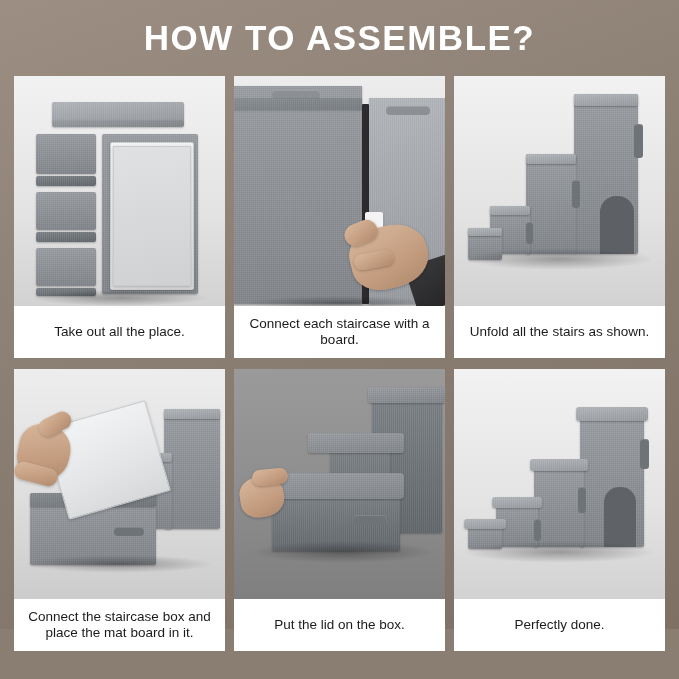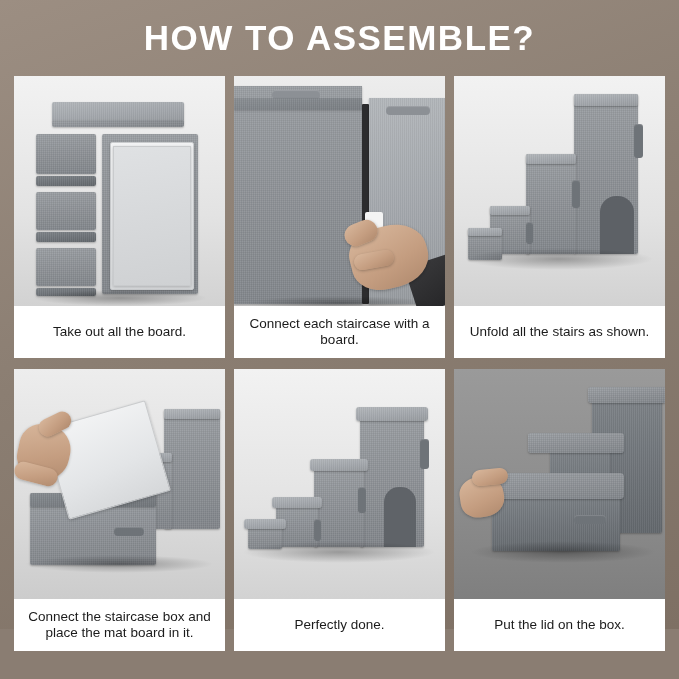--- a/index.html
+++ b/index.html
@@ -177,21 +177,21 @@
         <div class="fab dark" style="left:22px; top:212px; width:60px; height:8px;"></div>
 
         <div class="fab" style="left:88px; top:58px; width:96px; height:160px;"></div>
 
         <div class="mat" style="left:96px; top:66px; width:82px; height:146px; border-radius:2px;"></div>
         <div class="mat" style="left:99px; top:70px; width:76px; height:138px; background:linear-gradient(170deg,#dfe1e3 0%,#cfd1d3 100%);"></div>
 
         <div class="shadow-floor" style="left:18px; top:214px; width:176px; height:16px;"></div>
       </div>
       <div class="caption">
-        <span>Take out all the board.</span>
+        <span>Take out all the place.</span>
       </div>
     </div>
 
     <div class="card">
       <div class="photo">
         <div class="bg-softwhite"></div>
 
         <div class="fab" style="left:0px; top:10px; width:128px; height:218px; border-radius:0;"></div>
         <div class="handle" style="left:38px; top:14px; width:48px; height:9px; border-radius:4px; background:#8c9095;"></div>
         <div class="fab dark" style="left:0px; top:22px; width:128px; height:12px; border-radius:0; opacity:.55;"></div>
@@ -264,20 +264,45 @@
 
         <div class="shadow-floor" style="left:10px; top:186px; width:190px; height:18px;"></div>
       </div>
       <div class="caption">
         <span>Connect the staircase box and place the mat board in it.</span>
       </div>
     </div>
 
     <div class="card">
       <div class="photo">
+        <div class="bg-grey"></div>
+
+        <div class="fab dark" style="left:138px; top:24px; width:70px; height:140px;"></div>
+        <div class="fab" style="left:134px; top:18px; width:78px; height:16px; border-radius:3px;"></div>
+
+        <div class="fab dark" style="left:96px; top:78px; width:60px; height:86px;"></div>
+        <div class="fab" style="left:74px; top:64px; width:96px; height:20px; border-radius:3px;"></div>
+
+        <div class="fab dark" style="left:38px; top:124px; width:128px; height:58px;"></div>
+        <div class="handle" style="left:120px; top:146px; width:32px; height:9px; border-radius:4px;"></div>
+
+        <div class="fab" style="left:30px; top:104px; width:140px; height:26px; border-radius:4px;"></div>
+
+        <div class="hand" style="left:6px; top:108px; width:44px; height:40px; transform:rotate(-8deg);"></div>
+        <div class="hand" style="left:18px; top:100px; width:36px; height:16px; border-radius:9px; transform:rotate(-6deg);"></div>
+
+        <div class="shadow-floor" style="left:16px; top:172px; width:186px; height:22px;"></div>
+      </div>
+      <div class="caption">
+        <span>Put the lid on the box.</span>
+      </div>
+    </div>
+
+    <div class="card">
+      <div class="photo">
         <div class="bg-white"></div>
 
         <div class="fab" style="left:126px; top:44px; width:64px; height:134px;"></div>
         <div class="fab light" style="left:122px; top:38px; width:72px; height:14px; border-radius:3px;"></div>
         <div class="handle" style="left:186px; top:70px; width:9px; height:30px;"></div>
         <div style="position:absolute; left:150px; top:118px; width:32px; height:60px; background:#5f6368; border-radius:15px 15px 0 0;"></div>
 
         <div class="fab" style="left:80px; top:96px; width:50px; height:82px;"></div>
         <div class="fab light" style="left:76px; top:90px; width:58px; height:12px; border-radius:3px;"></div>
         <div class="handle" style="left:124px; top:118px; width:8px; height:26px;"></div>
@@ -289,39 +314,14 @@
         <div class="fab" style="left:14px; top:156px; width:34px; height:24px;"></div>
         <div class="fab light" style="left:10px; top:150px; width:42px; height:10px; border-radius:3px;"></div>
 
         <div class="shadow-floor" style="left:8px; top:172px; width:194px; height:22px;"></div>
       </div>
       <div class="caption">
         <span>Perfectly done.</span>
       </div>
     </div>
 
-    <div class="card">
-      <div class="photo">
-        <div class="bg-grey"></div>
-
-        <div class="fab dark" style="left:138px; top:24px; width:70px; height:140px;"></div>
-        <div class="fab" style="left:134px; top:18px; width:78px; height:16px; border-radius:3px;"></div>
-
-        <div class="fab dark" style="left:96px; top:78px; width:60px; height:86px;"></div>
-        <div class="fab" style="left:74px; top:64px; width:96px; height:20px; border-radius:3px;"></div>
-
-        <div class="fab dark" style="left:38px; top:124px; width:128px; height:58px;"></div>
-        <div class="handle" style="left:120px; top:146px; width:32px; height:9px; border-radius:4px;"></div>
-
-        <div class="fab" style="left:30px; top:104px; width:140px; height:26px; border-radius:4px;"></div>
-
-        <div class="hand" style="left:6px; top:108px; width:44px; height:40px; transform:rotate(-8deg);"></div>
-        <div class="hand" style="left:18px; top:100px; width:36px; height:16px; border-radius:9px; transform:rotate(-6deg);"></div>
-
-        <div class="shadow-floor" style="left:16px; top:172px; width:186px; height:22px;"></div>
-      </div>
-      <div class="caption">
-        <span>Put the lid on the box.</span>
-      </div>
-    </div>
-
   </div>
 </div>
 
 </body></html>

